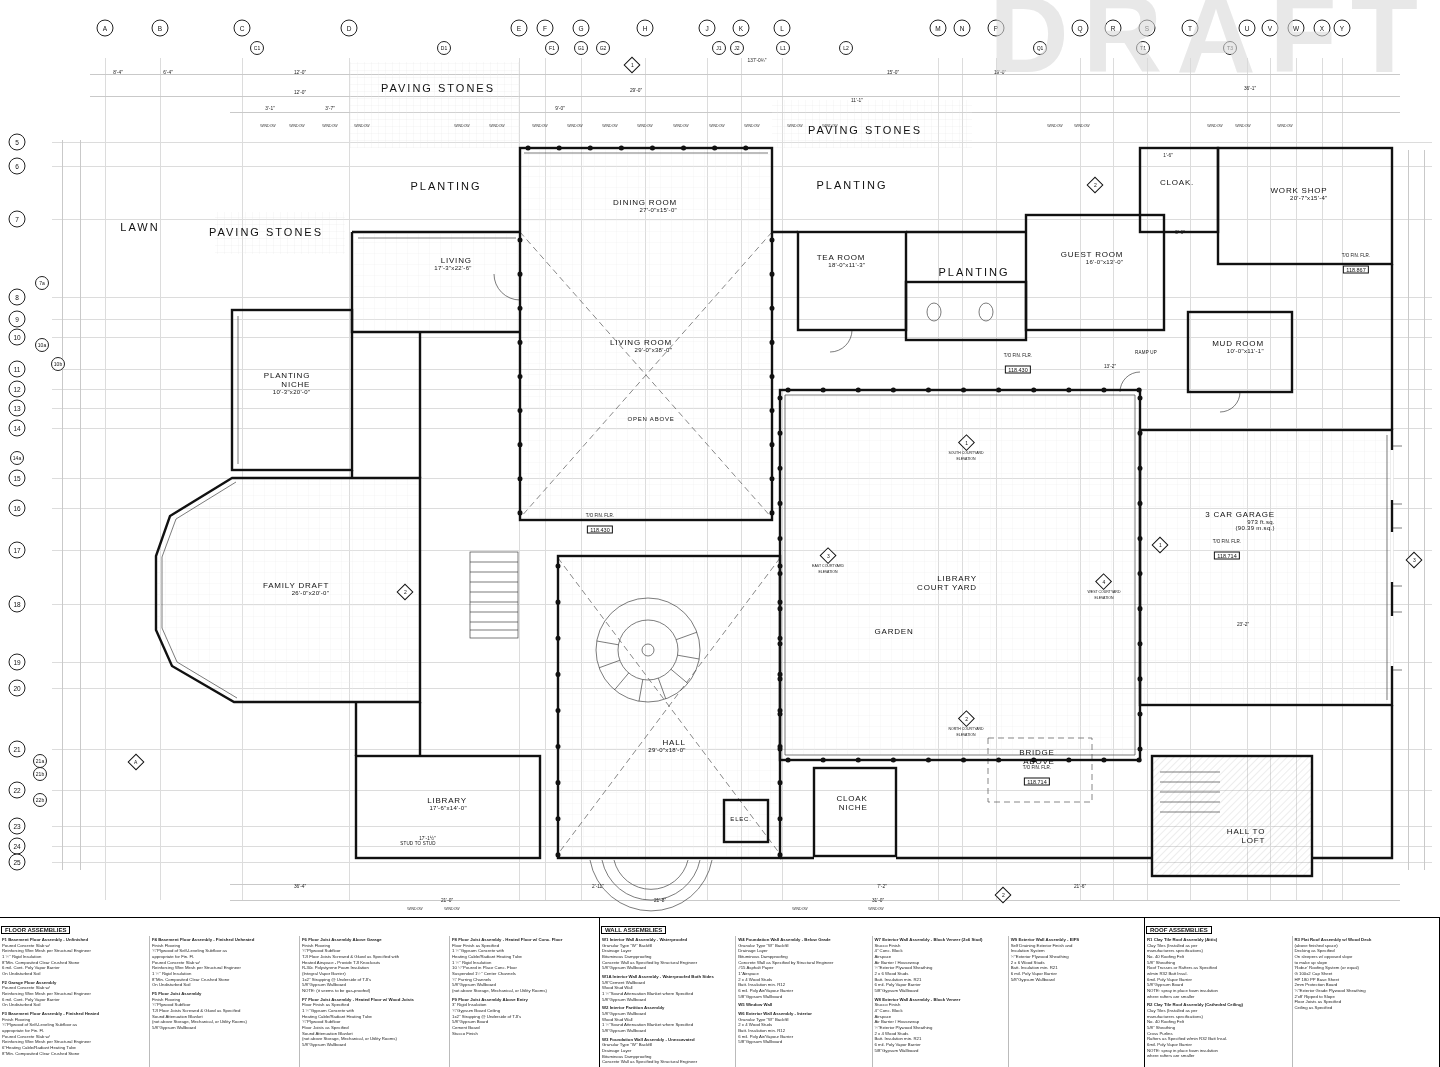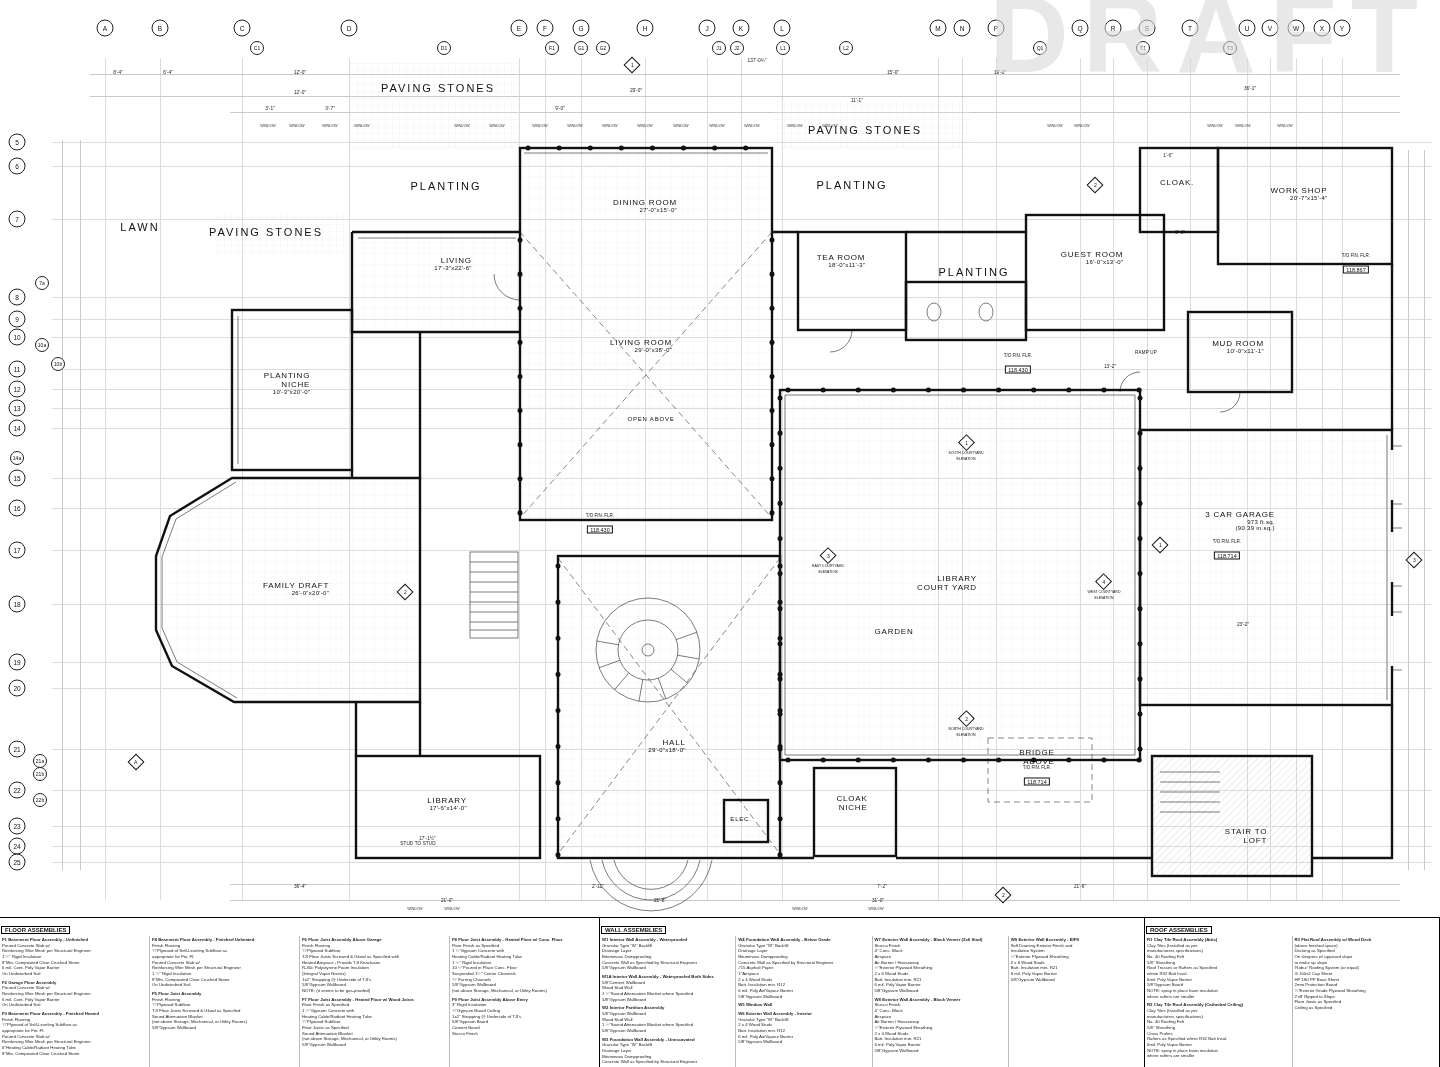--- a/index.html
+++ b/index.html
@@ -297,21 +297,21 @@
         </div>
         <div class="room md" style="left: 852px; top: 803px;">
           <div class="nm">CLOAK</div>
           <div class="nm">NICHE</div>
         </div>
         <div class="room md" style="left: 1037px; top: 757px;">
           <div class="nm">BRIDGE</div>
           <div class="nm">ABOVE</div>
         </div>
         <div class="room md" style="left: 1246px; top: 836px;">
-          <div class="nm">STAIR TO</div>
+          <div class="nm">HALL TO</div>
           <div class="nm">LOFT</div>
         </div>
         <div class="room xs" style="left: 1146px; top: 352px;">
           <div class="nm">RAMP UP</div>
         </div>
         <div class="room xs" style="left: 418px; top: 841px;">
           <div class="nm">17'-1½"</div>
           <div class="nm">STUD TO STUD</div>
         </div>
         <div class="level" style="left: 600px; top: 524px;"><div class="ll">T/O FIN. FLR.</div><div class="lv">118.430</div></div>

